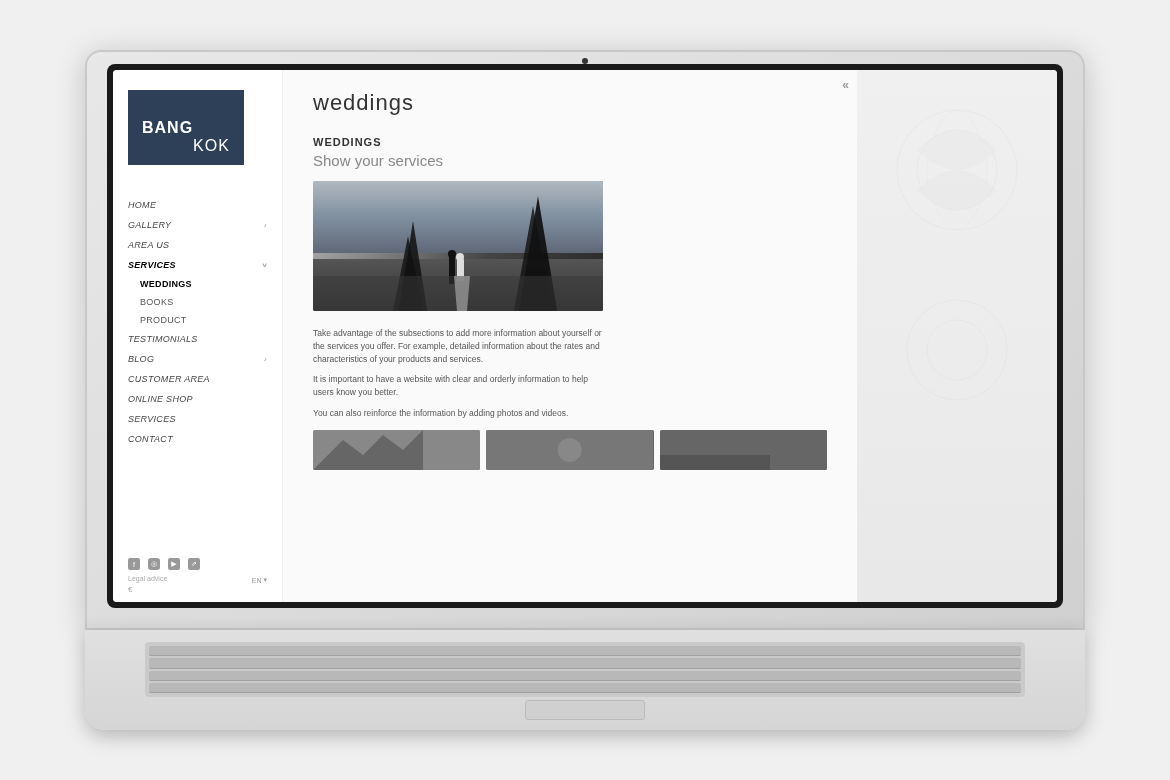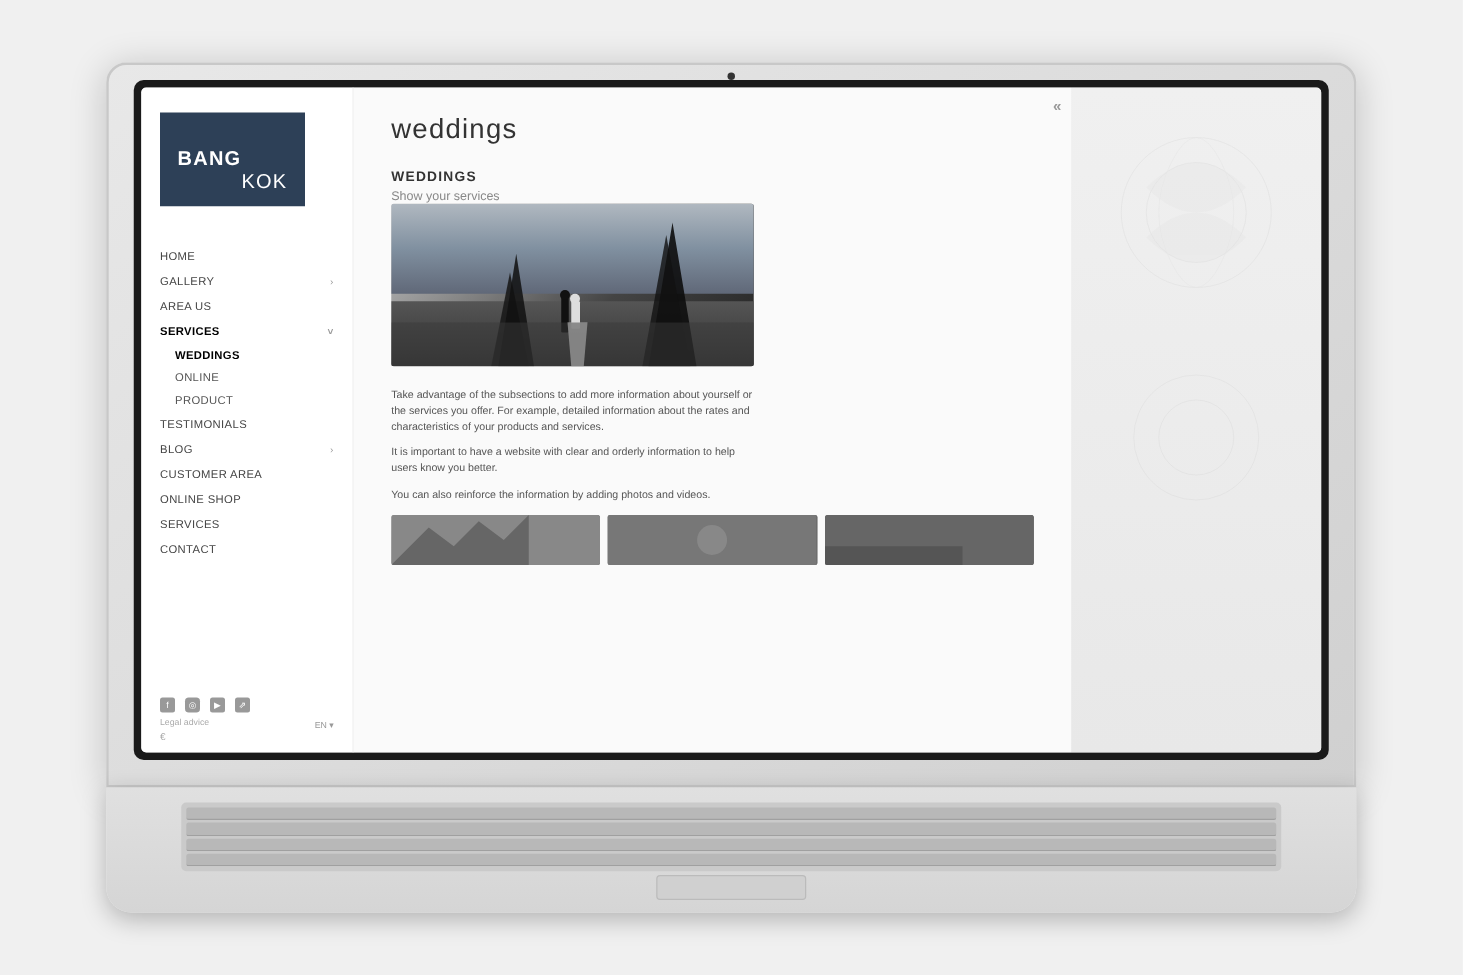--- a/index.html
+++ b/index.html
@@ -163,20 +163,21 @@
 
     .nav-item {
       font-size: 9px;
       color: #444;
       padding: 5px 0;
       cursor: pointer;
       display: flex;
       justify-content: space-between;
       align-items: center;
       letter-spacing: 0.3px;
+      font-style: italic;
     }
 
     .nav-item.active {
       color: #000;
       font-weight: 600;
     }
 
     .nav-sub-item {
       font-size: 9px;
       color: #555;
@@ -277,23 +278,23 @@
 
     .section-heading {
       font-size: 11px;
       font-weight: 700;
       color: #333;
       letter-spacing: 1px;
       margin-bottom: 4px;
     }
 
     .section-subheading {
-      font-size: 10px;
+      font-size: 15px;
       color: #888;
-      margin-bottom: 0;
+      margin-bottom: 12px;
     }
 
     .hero-image {
       width: 290px;
       height: 130px;
       background: linear-gradient(135deg, #c8c8c8 0%, #888 30%, #444 60%, #222 100%);
       border-radius: 2px;
       position: relative;
       overflow: hidden;
       margin-bottom: 16px;
@@ -406,21 +407,21 @@
               <span>AREA US</span>
             </div>
             <div class="nav-item active">
               <span>SERVICES</span>
               <span class="nav-arrow">˅</span>
             </div>
             <div class="nav-sub-item active">
               <span>WEDDINGS</span>
             </div>
             <div class="nav-sub-item">
-              <span>ONLINE</span>
+              <span>BOOKS</span>
             </div>
             <div class="nav-sub-item">
               <span>PRODUCT</span>
             </div>
             <div class="nav-item">
               <span>TESTIMONIALS</span>
             </div>
             <div class="nav-item">
               <span>BLOG</span>
               <span class="nav-arrow">›</span>

